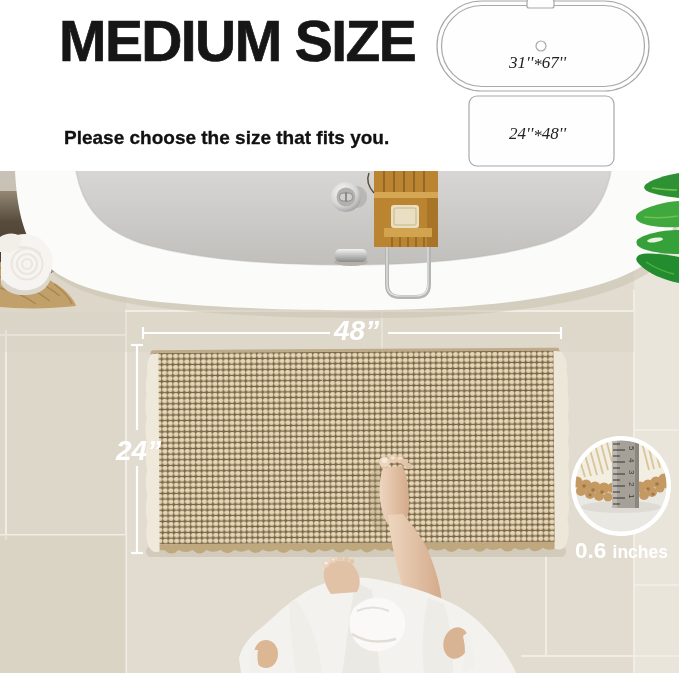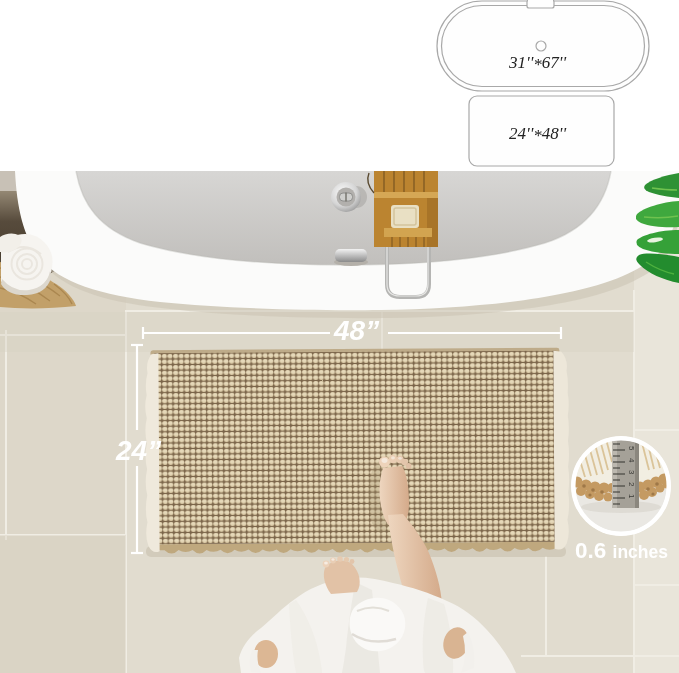--- a/index.html
+++ b/index.html
@@ -306,15 +306,17 @@
 </g>
 <rect x="527" y="0" width="27" height="8" rx="2" fill="#fefefe" stroke="#a8a8a8" stroke-width="1.2"></rect>
 <rect x="528" y="0" width="25" height="3" fill="#fefefe"></rect>
 <circle cx="541" cy="46" r="5" fill="none" stroke="#a8a8a8" stroke-width="1.2"></circle>
 <text x="509" y="68" font-size="17" font-style="italic" fill="#222" font-family="Liberation Serif,serif">31''<tspan dy="2">*</tspan><tspan dy="-2">67''</tspan></text>
 
 <rect x="469" y="96" width="145" height="70" rx="8" fill="#fefefe" stroke="#a8a8a8" stroke-width="1.2"></rect>
 <text x="509" y="139" font-size="17" font-style="italic" fill="#222" font-family="Liberation Serif,serif">24''<tspan dy="2">*</tspan><tspan dy="-2">48''</tspan></text>
 </svg>
 
-
-
+<div class="h1">MEDIUM SIZE</div>
+
+
+<div class="h3">Please choose the size that fits you.</div>
 </div>
 
 </body></html>

